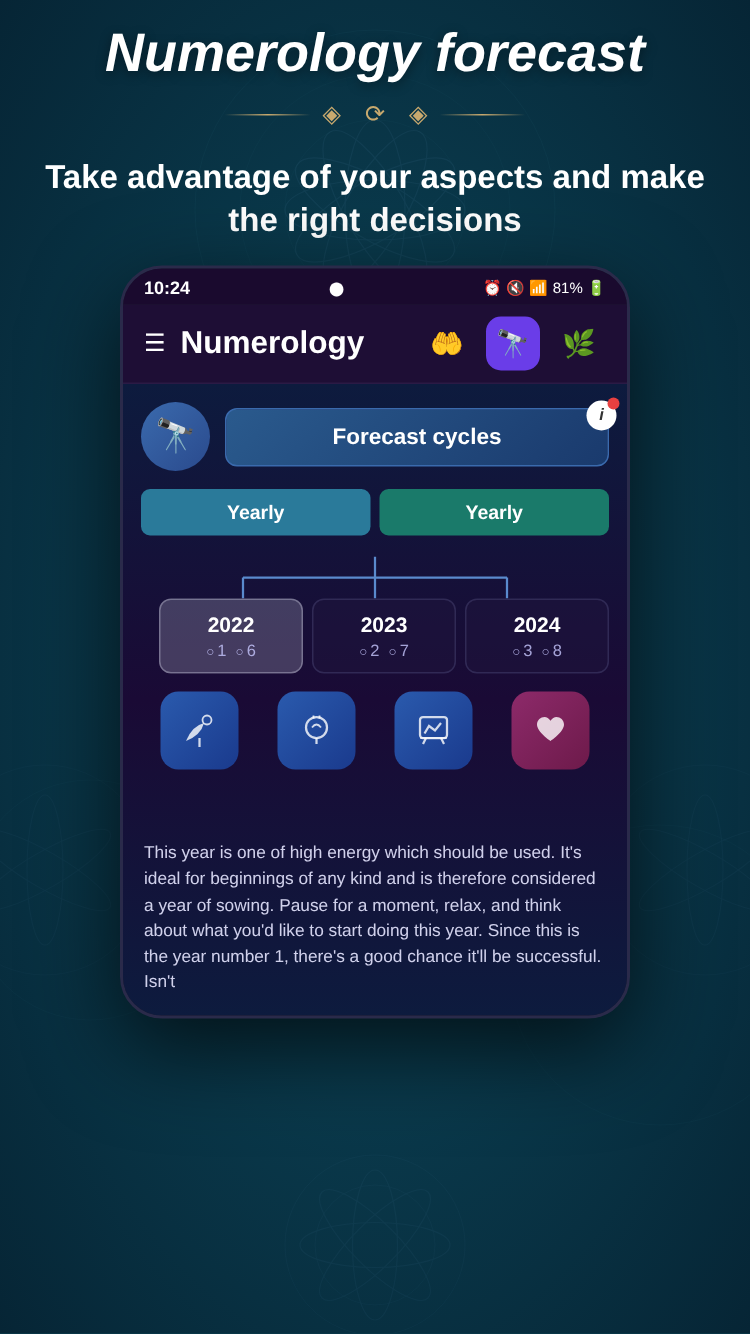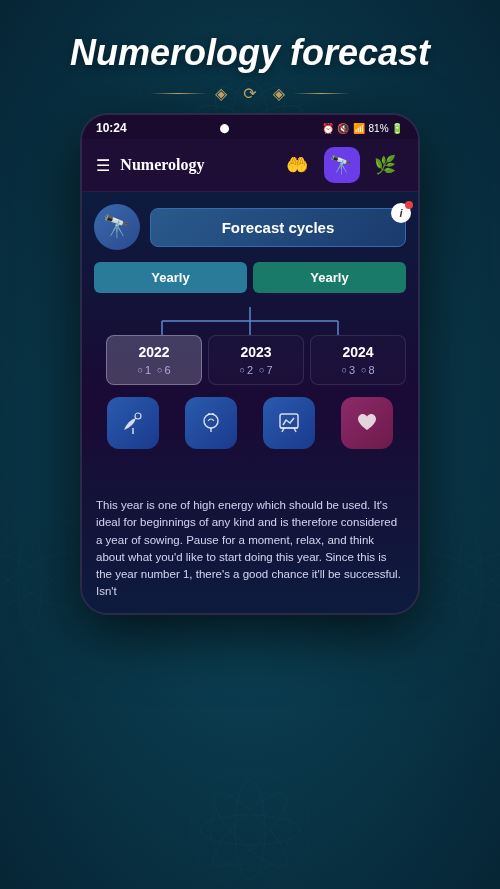--- a/index.html
+++ b/index.html
@@ -36,21 +36,21 @@
       align-items: center;
       width: 100%;
       height: 100%;
     }
 
     .main-title {
       color: white;
       font-size: 36px;
       font-weight: 900;
       text-align: center;
-      margin-top: 32px;
+      margin-top: 14px;
       padding: 0 20px;
       font-style: italic;
       text-shadow: 0 2px 8px rgba(0,0,0,0.4);
     }
 
     .divider-ornament {
       display: flex;
       align-items: center;
       justify-content: center;
       margin: 10px 0;
@@ -126,24 +126,23 @@
 
     .nav-menu-icon {
       color: white;
       font-size: 16px;
       margin-right: 10px;
       cursor: pointer;
     }
 
     .nav-title {
       color: white;
-      font-size: 16px;
+      font-size: 21px;
       font-weight: 600;
       flex: 1;
-      font-family: Liberation Serif, serif;
     }
 
     .nav-icons {
       display: flex;
       gap: 8px;
     }
 
     .nav-icon-btn {
       width: 36px;
       height: 36px;
@@ -383,20 +382,21 @@
   <div class="main-title">Numerology forecast</div>
 
   <div class="divider-ornament">
     <div class="divider-line"></div>
     <span class="ornament-symbol">◈</span>
     <span class="ornament-symbol">⟳</span>
     <span class="ornament-symbol">◈</span>
     <div class="divider-line"></div>
   </div>
 
+  <div class="subtitle">Take advantage of your aspects and make the right decisions</div>
 
   <div class="phone-container">
 
     <div class="status-bar">
       <span class="status-time">10:24</span>
       <span style="font-size:9px;">⬤</span>
       <div class="status-icons">
         <span>⏰</span>
         <span>🔇</span>
         <span>📶</span>

